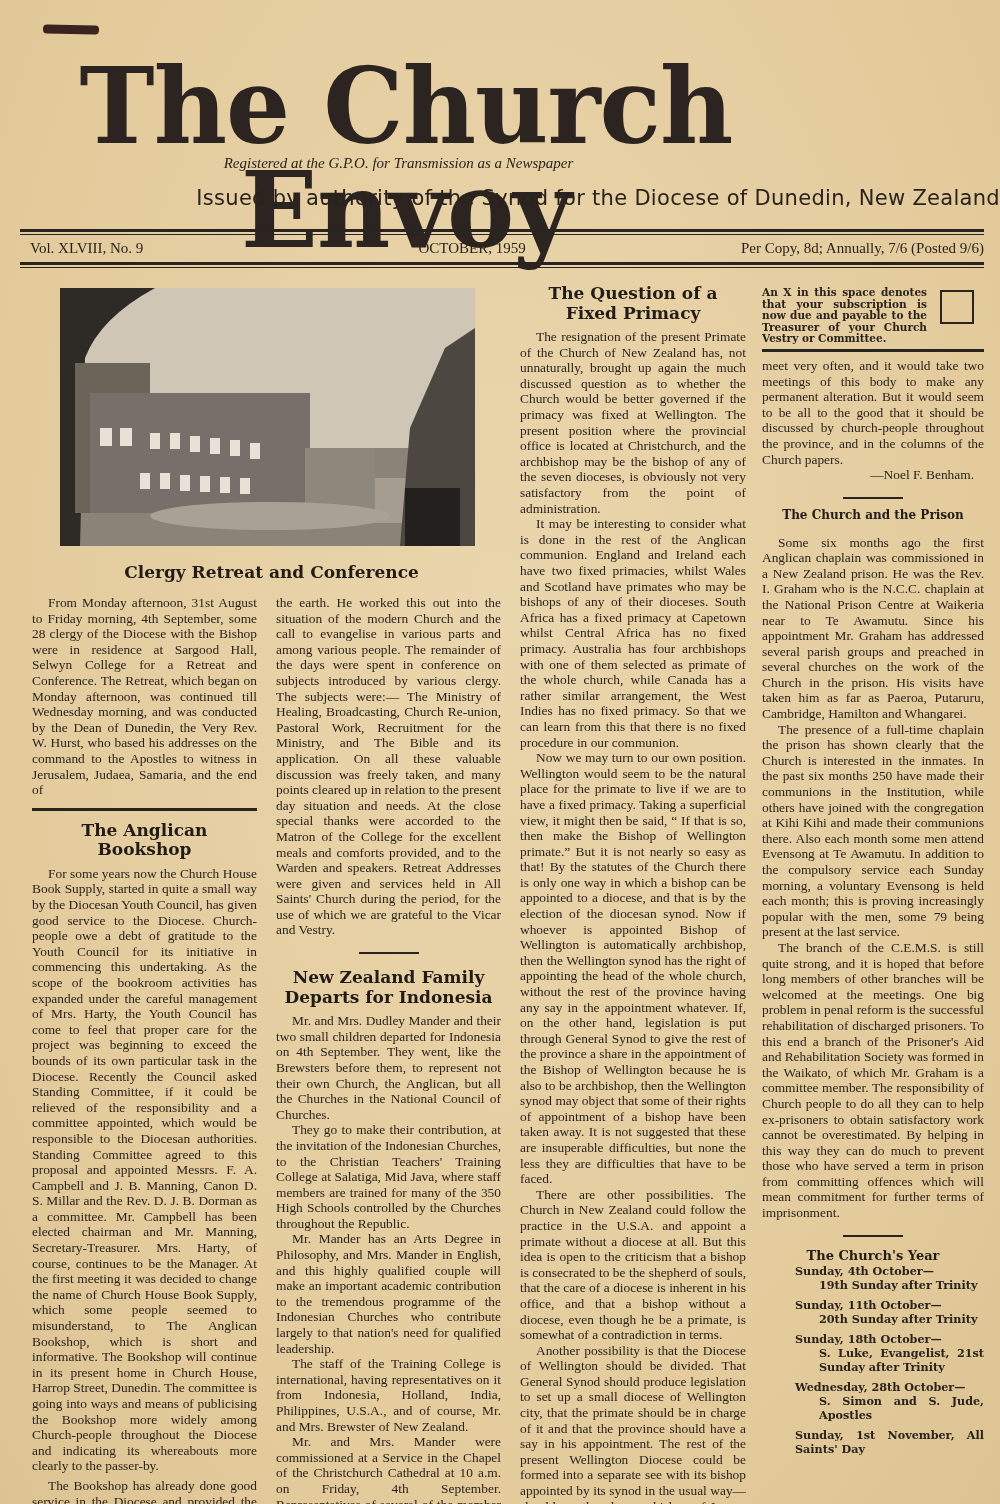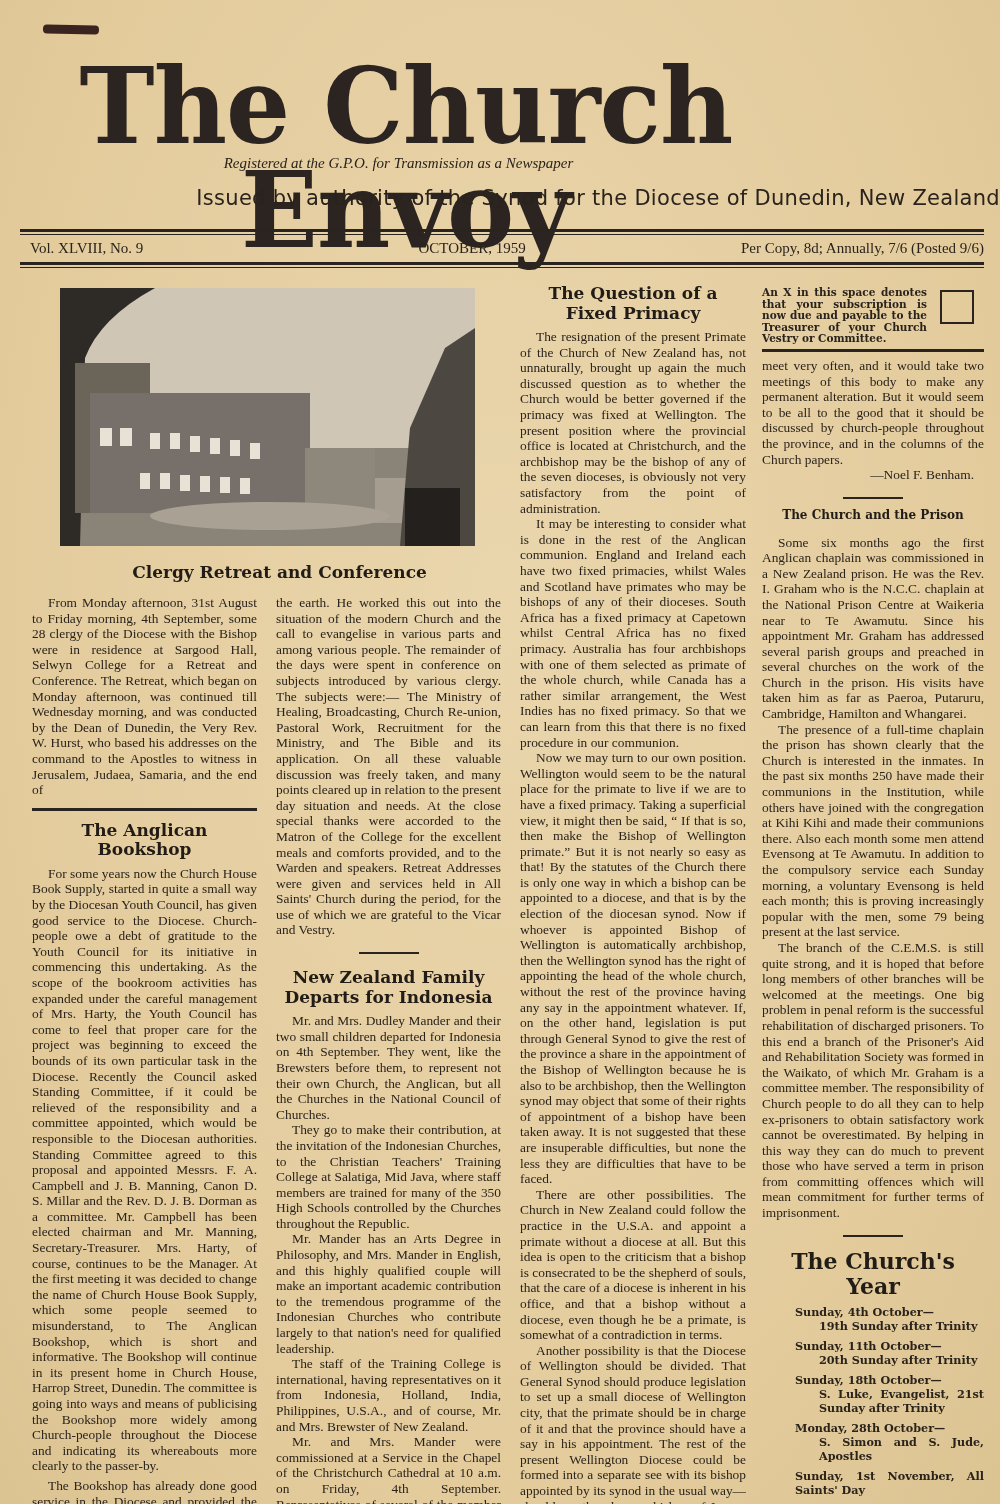--- a/index.html
+++ b/index.html
@@ -74,21 +74,21 @@
           <rect x="180" y="190" width="10" height="16"></rect>
       </g>
       <rect x="245" y="160" width="70" height="75" fill="#8e877c"></rect>
       <rect x="315" y="190" width="35" height="45" fill="#a49d90"></rect>
       <path d="M340 258 L350 140 L385 60 L415 40 L415 258 Z" fill="#4c4741"></path>
       <rect x="345" y="200" width="55" height="58" fill="#23201d"></rect>
       <ellipse cx="210" cy="228" rx="120" ry="14" fill="#a8a194"></ellipse>
     </svg>
   </div>
 
-  <div class="hd" style="position:absolute;left:72px;top:563px;width:415px;font-size:17px">Clergy Retreat and Conference</div>
+  <div class="hd" style="position:absolute;left:64px;top:563px;width:415px;font-size:17px">Clergy Retreat and Conference</div>
 
   <div class="col" style="left:32px;top:595px;width:225px">
     <p>From Monday afternoon, 31st August to Friday morning, 4th September, some 28 clergy of the Diocese with the Bishop were in residence at Sargood Hall, Selwyn College for a Retreat and Conference. The Retreat, which began on Monday afternoon, was continued till Wednesday morning, and was conducted by the Dean of Dunedin, the Very Rev. W. Hurst, who based his addresses on the command to the Apostles to witness in Jerusalem, Judaea, Samaria, and the end of</p>
     <div class="long-rule" style="margin:10px 0 10px"></div>
     <div class="hd" style="font-size:17px;margin-bottom:6px;padding:0 20px">The Anglican Bookshop</div>
     <p>For some years now the Church House Book Supply, started in quite a small way by the Diocesan Youth Council, has given good service to the Diocese. Church-people owe a debt of gratitude to the Youth Council for its initiative in commencing this undertaking. As the scope of the bookroom activities has expanded under the careful management of Mrs. Harty, the Youth Council has come to feel that proper care for the project was beginning to exceed the bounds of its own particular task in the Diocese. Recently the Council asked Standing Committee, if it could be relieved of the responsibility and a committee appointed, which would be responsible to the Diocesan authorities. Standing Committee agreed to this proposal and appointed Messrs. F. A. Campbell and J. B. Manning, Canon D. S. Millar and the Rev. D. J. B. Dorman as a committee. Mr. Campbell has been elected chairman and Mr. Manning, Secretary-Treasurer. Mrs. Harty, of course, continues to be the Manager. At the first meeting it was decided to change the name of Church House Book Supply, which some people seemed to misunderstand, to The Anglican Bookshop, which is short and informative. The Bookshop will continue in its present home in Church House, Harrop Street, Dunedin. The committee is going into ways and means of publicising the Bookshop more widely among Church-people throughout the Diocese and indicating its whereabouts more clearly to the passer-by.</p>
     <p style="margin-top:4px">The Bookshop has already done good service in the Diocese and provided the support of parishes and parishioners continues and grows, this service can be very much increased, to the benefit of all concerned.</p>
   </div>
 
   <div class="col" style="left:276px;top:595px;width:225px">
@@ -118,36 +118,36 @@
 
   <div class="col" style="left:762px;top:358px;width:222px">
     <p style="text-indent:0">meet very often, and it would take two meetings of this body to make any permanent alteration. But it would seem to be all to the good that it should be discussed by church-people throughout the province, and in the columns of the Church papers.</p>
     <div style="text-align:right;padding-right:10px">—Noel F. Benham.</div>
     <div class="short-rule" style="margin:14px auto 10px"></div>
     <div class="hd" style="font-size:12px;margin-bottom:12px">The Church and the Prison</div>
     <p>Some six months ago the first Anglican chaplain was commissioned in a New Zealand prison. He was the Rev. I. Graham who is the N.C.C. chaplain at the National Prison Centre at Waikeria near to Te Awamutu. Since his appointment Mr. Graham has addressed several parish groups and preached in several churches on the work of the Church in the prison. His visits have taken him as far as Paeroa, Putaruru, Cambridge, Hamilton and Whangarei.</p>
     <p>The presence of a full-time chaplain the prison has shown clearly that the Church is interested in the inmates. In the past six months 250 have made their communions in the Institution, while others have joined with the congregation at Kihi Kihi and made their communions there. Also each month some men attend Evensong at Te Awamutu. In addition to the compulsory service each Sunday morning, a voluntary Evensong is held each month; this is proving increasingly popular with the men, some 79 being present at the last service.</p>
     <p>The branch of the C.E.M.S. is still quite strong, and it is hoped that before long members of other branches will be welcomed at the meetings. One big problem in penal reform is the successful rehabilitation of discharged prisoners. To this end a branch of the Prisoner's Aid and Rehabilitation Society was formed in the Waikato, of which Mr. Graham is a committee member. The responsibility of Church people to do all they can to help ex-prisoners to obtain satisfactory work cannot be overestimated. By helping in this way they can do much to prevent those who have served a term in prison from committing offences which will mean commitment for further terms of imprisonment.</p>
     <div class="short-rule" style="margin:14px auto 12px"></div>
-    <div class="hd" style="font-size:22px;margin-bottom:6px">The Church's Year</div>
+    <div class="hd" style="font-size:13px;">The Church's Year</div>
 
     <div class="year-item">
       <div>Sunday, 4th October—</div>
       <div class="sub">19th Sunday after Trinity</div>
     </div>
     <div class="year-item">
       <div>Sunday, 11th October—</div>
       <div class="sub">20th Sunday after Trinity</div>
     </div>
     <div class="year-item">
       <div>Sunday, 18th October—</div>
       <div class="sub">S. Luke, Evangelist, 21st Sunday after Trinity</div>
     </div>
     <div class="year-item">
-      <div>Monday, 28th October—</div>
+      <div>Wednesday, 28th October—</div>
       <div class="sub">S. Simon and S. Jude, Apostles</div>
     </div>
     <div class="year-item">
       <div>Sunday, 1st November, All Saints' Day</div>
 
     </div>
 
   </div>
 </div>
 

